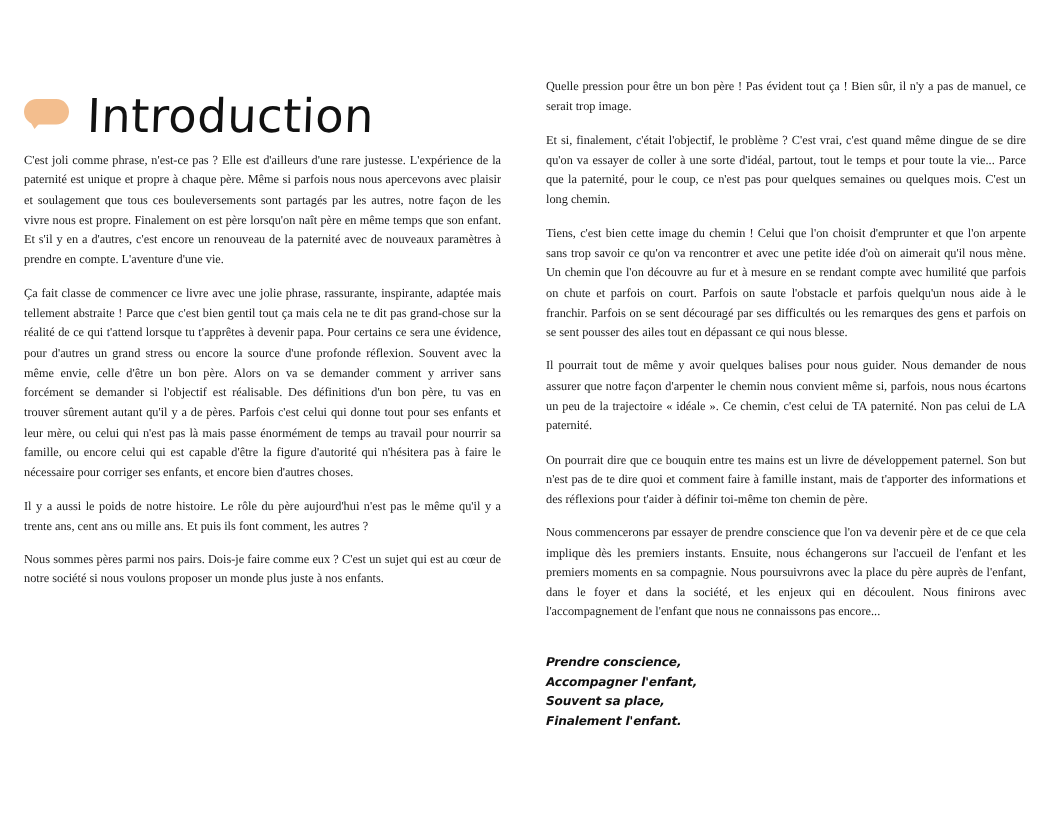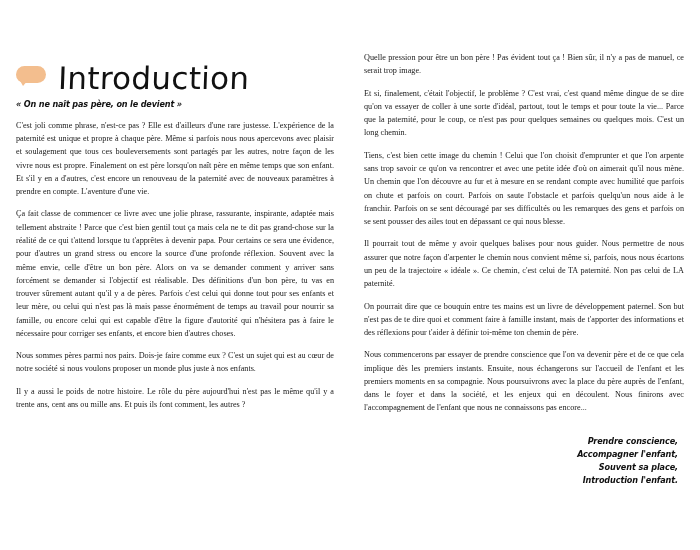--- a/index.html
+++ b/index.html
@@ -115,21 +115,21 @@
     margin-top: 0;
   }
 
   .right-top-spacer {
     height: 51px;
   }
 
   
   .closing {
     margin-top: 20px;
-    text-align: right;
+    text-align: left;
     padding-right: 6px;
   }
   .closing-line {
     font-family: "DejaVu Sans", sans-serif;
     font-weight: bold;
     font-style: italic;
     font-size: 8.1px;
     line-height: 1.62;
     color: #111111;
     letter-spacing: -0.1px;
@@ -143,40 +143,39 @@
   <div class="column column-left">
 
     <div class="heading">
       <div class="bubble-icon">
         <div class="bubble-body"></div>
         <div class="bubble-tail"></div>
       </div>
       <div class="title">Introduction</div>
     </div>
 
-    <div class="subtitle">« On ne naît pas père, on le devient »</div>
 
     <p class="body-text">C'est joli comme phrase, n'est-ce pas ? Elle est d'ailleurs d'une rare justesse. L'expérience de la paternité est unique et propre à chaque père. Même si parfois nous nous apercevons avec plaisir et soulagement que tous ces bouleversements sont partagés par les autres, notre façon de les vivre nous est propre. Finalement on est père lorsqu'on naît père en même temps que son enfant. Et s'il y en a d'autres, c'est encore un renouveau de la paternité avec de nouveaux paramètres à prendre en compte. L'aventure d'une vie.</p>
     <p class="body-text">Ça fait classe de commencer ce livre avec une jolie phrase, rassurante, inspirante, adaptée mais tellement abstraite ! Parce que c'est bien gentil tout ça mais cela ne te dit pas grand-chose sur la réalité de ce qui t'attend lorsque tu t'apprêtes à devenir papa. Pour certains ce sera une évidence, pour d'autres un grand stress ou encore la source d'une profonde réflexion. Souvent avec la même envie, celle d'être un bon père. Alors on va se demander comment y arriver sans forcément se demander si l'objectif est réalisable. Des définitions d'un bon père, tu vas en trouver sûrement autant qu'il y a de pères. Parfois c'est celui qui donne tout pour ses enfants et leur mère, ou celui qui n'est pas là mais passe énormément de temps au travail pour nourrir sa famille, ou encore celui qui est capable d'être la figure d'autorité qui n'hésitera pas à faire le nécessaire pour corriger ses enfants, et encore bien d'autres choses.</p>
+    <p class="body-text">Il y a aussi le poids de notre histoire. Le rôle du père aujourd'hui n'est pas le même qu'il y a trente ans, cent ans ou mille ans. Et puis ils font comment, les autres ?</p>
     <p class="body-text">Nous sommes pères parmi nos pairs. Dois-je faire comme eux ? C'est un sujet qui est au cœur de notre société si nous voulons proposer un monde plus juste à nos enfants.</p>
-    <p class="body-text">Il y a aussi le poids de notre histoire. Le rôle du père aujourd'hui n'est pas le même qu'il y a trente ans, cent ans ou mille ans. Et puis ils font comment, les autres ?</p>
   </div>
 
   <div class="column column-right">
 
     <div class="right-top-spacer"></div>
 
     <p class="body-text">Quelle pression pour être un bon père ! Pas évident tout ça ! Bien sûr, il n'y a pas de manuel, ce serait trop image.</p>
     <p class="body-text">Et si, finalement, c'était l'objectif, le problème ? C'est vrai, c'est quand même dingue de se dire qu'on va essayer de coller à une sorte d'idéal, partout, tout le temps et pour toute la vie... Parce que la paternité, pour le coup, ce n'est pas pour quelques semaines ou quelques mois. C'est un long chemin.</p>
     <p class="body-text">Tiens, c'est bien cette image du chemin ! Celui que l'on choisit d'emprunter et que l'on arpente sans trop savoir ce qu'on va rencontrer et avec une petite idée d'où on aimerait qu'il nous mène. Un chemin que l'on découvre au fur et à mesure en se rendant compte avec humilité que parfois on chute et parfois on court. Parfois on saute l'obstacle et parfois quelqu'un nous aide à le franchir. Parfois on se sent découragé par ses difficultés ou les remarques des gens et parfois on se sent pousser des ailes tout en dépassant ce qui nous blesse.</p>
-    <p class="body-text">Il pourrait tout de même y avoir quelques balises pour nous guider. Nous permettre de nous assurer que notre façon d'arpenter le chemin nous convient même si, parfois, nous nous écartons un peu de la trajectoire « idéale ». Ce chemin, c'est celui de TA paternité. Non pas celui de LA paternité.</p>
+    <p class="body-text">Il pourrait tout de même y avoir quelques balises pour nous guider. Nous demander de nous assurer que notre façon d'arpenter le chemin nous convient même si, parfois, nous nous écartons un peu de la trajectoire « idéale ». Ce chemin, c'est celui de TA paternité. Non pas celui de LA paternité.</p>
     <p class="body-text">On pourrait dire que ce bouquin entre tes mains est un livre de développement paternel. Son but n'est pas de te dire quoi et comment faire à famille instant, mais de t'apporter des informations et des réflexions pour t'aider à définir toi-même ton chemin de père.</p>
     <p class="body-text">Nous commencerons par essayer de prendre conscience que l'on va devenir père et de ce que cela implique dès les premiers instants. Ensuite, nous échangerons sur l'accueil de l'enfant et les premiers moments en sa compagnie. Nous poursuivrons avec la place du père auprès de l'enfant, dans le foyer et dans la société, et les enjeux qui en découlent. Nous finirons avec l'accompagnement de l'enfant que nous ne connaissons pas encore...</p>
 
     <div class="closing">
       <div class="closing-line">Prendre conscience,</div>
       <div class="closing-line">Accompagner l'enfant,</div>
       <div class="closing-line">Souvent sa place,</div>
-      <div class="closing-line">Introduction l'enfant.</div>
+      <div class="closing-line">Finalement l'enfant.</div>
     </div>
   </div>
 
 </div>
 
 </body></html>

